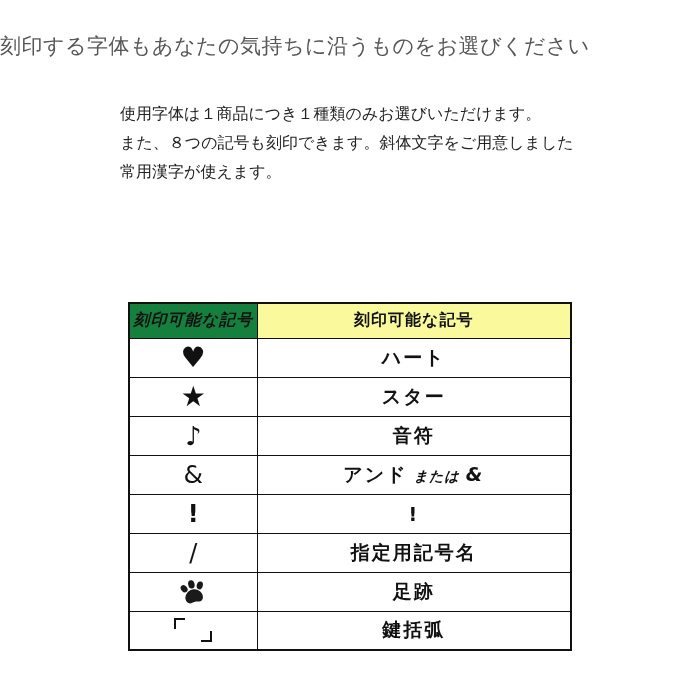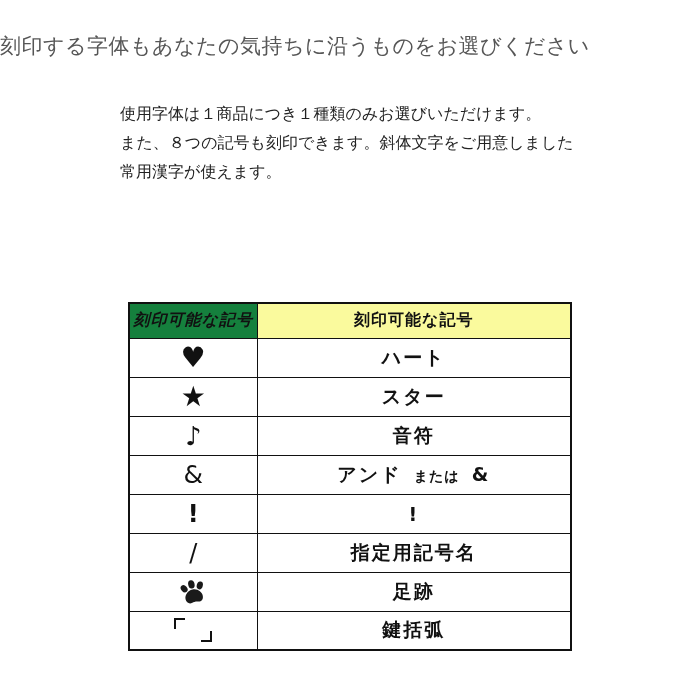--- a/index.html
+++ b/index.html
@@ -67,21 +67,21 @@
     font-size: 19px;
     font-weight: bold;
     letter-spacing: 2px;
     text-align: center;
   }
   .name-cell .np-small {
     font-size: 14px;
     font-weight: bold;
     letter-spacing: 1px;
   }
-  .name-cell span + span { margin-left: 12px; }
+  .name-cell span + span { margin-left: 6px; font-style: italic; }
   
   .brk-l, .brk-r { display: inline-block; width: 11px; height: 11px; }
   .brk-l { border-left: 2px solid #111; border-top: 2px solid #111; vertical-align: 7px; }
   .brk-r { border-right: 2px solid #111; border-bottom: 2px solid #111; margin-left: 16px; vertical-align: -6px; }
   .paw-svg { display: inline-block; vertical-align: middle; }
 </style>
 </head>
 <body>
 
 <div class="canvas">

